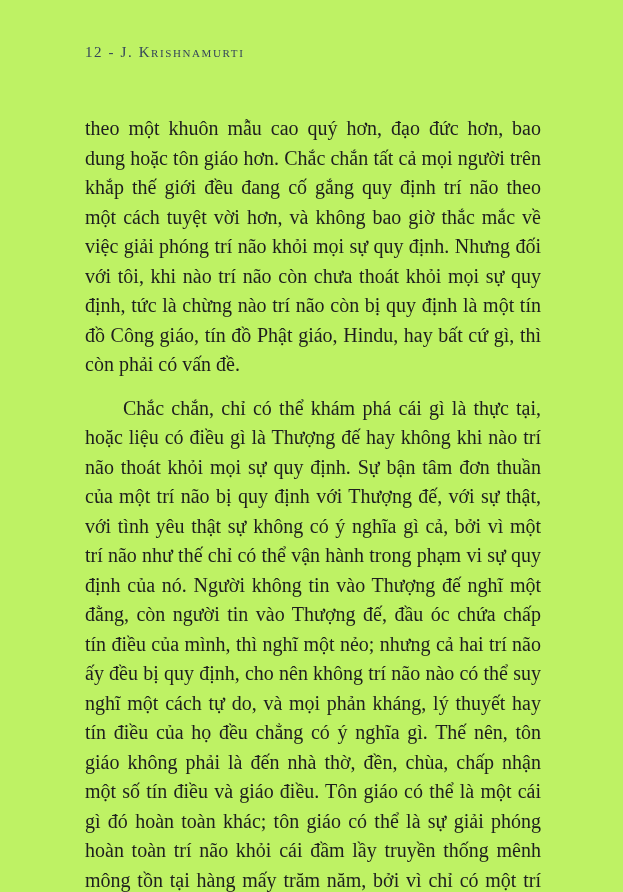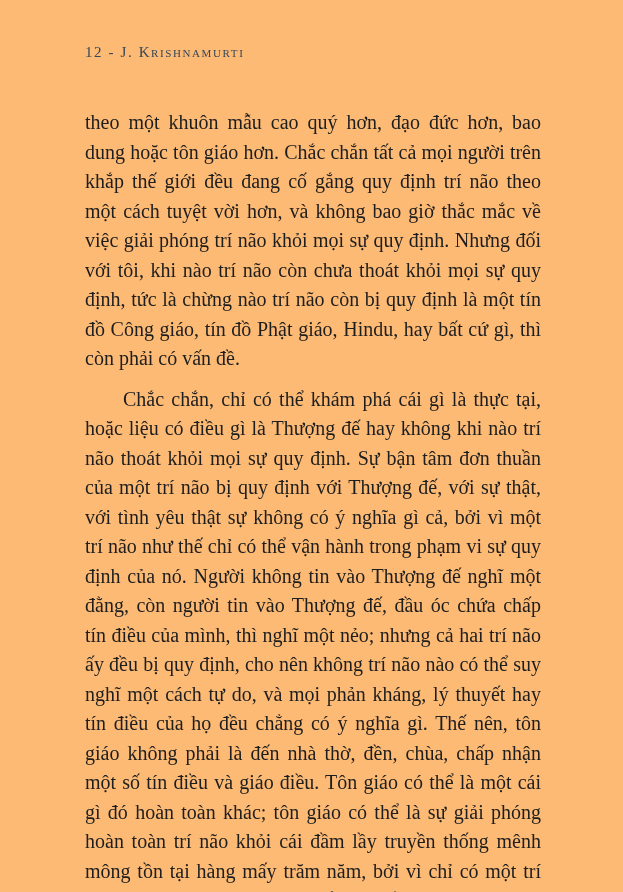--- a/index.html
+++ b/index.html
@@ -4,21 +4,21 @@
   <style>
     html, body {
       margin: 0;
       padding: 0;
       background: #ffffff;
     }
     .page {
       position: relative;
       width: 623px;
       height: 892px;
-      background: #fdba74;
+      background: #bef264;
       overflow: hidden;
       font-family: "Liberation Serif", "DejaVu Serif", serif;
     }
     .running-header {
       position: absolute;
       left: 85px;
       top: 44px;
       font-size: 15px;
       letter-spacing: 1.6px;
       font-variant: small-caps;
@@ -29,21 +29,21 @@
       position: absolute;
       left: 85px;
       top: 100px;
       width: 456px;
       font-size: 20px;
       line-height: 29.5px;
       color: #1e1e1e;
       text-align: justify;
     }
     .body-text p {
-      margin: 8px 0 11px 0;
+      margin: 14px 0 11px 0;
       padding: 0;
     }
     .body-text p.indent {
       text-indent: 38px;
     }
   </style>
 </head>
 <body>
 
 <div class="page">

